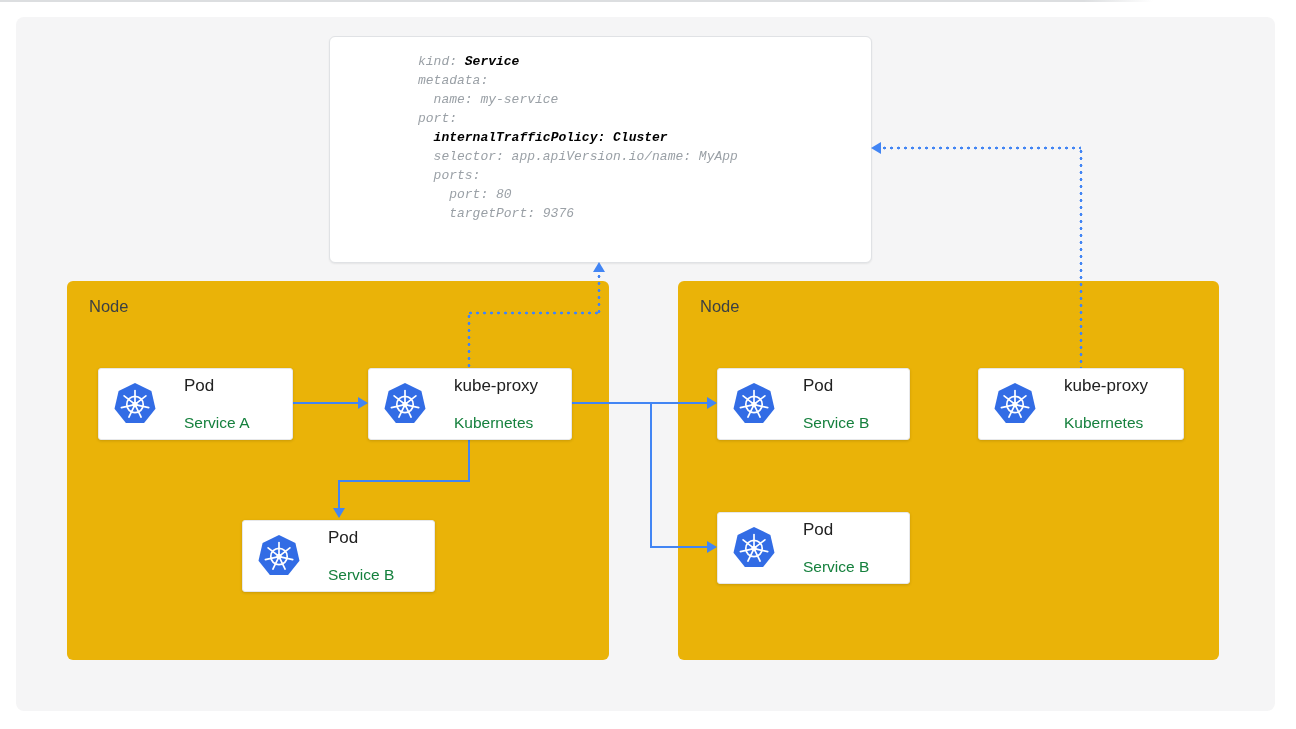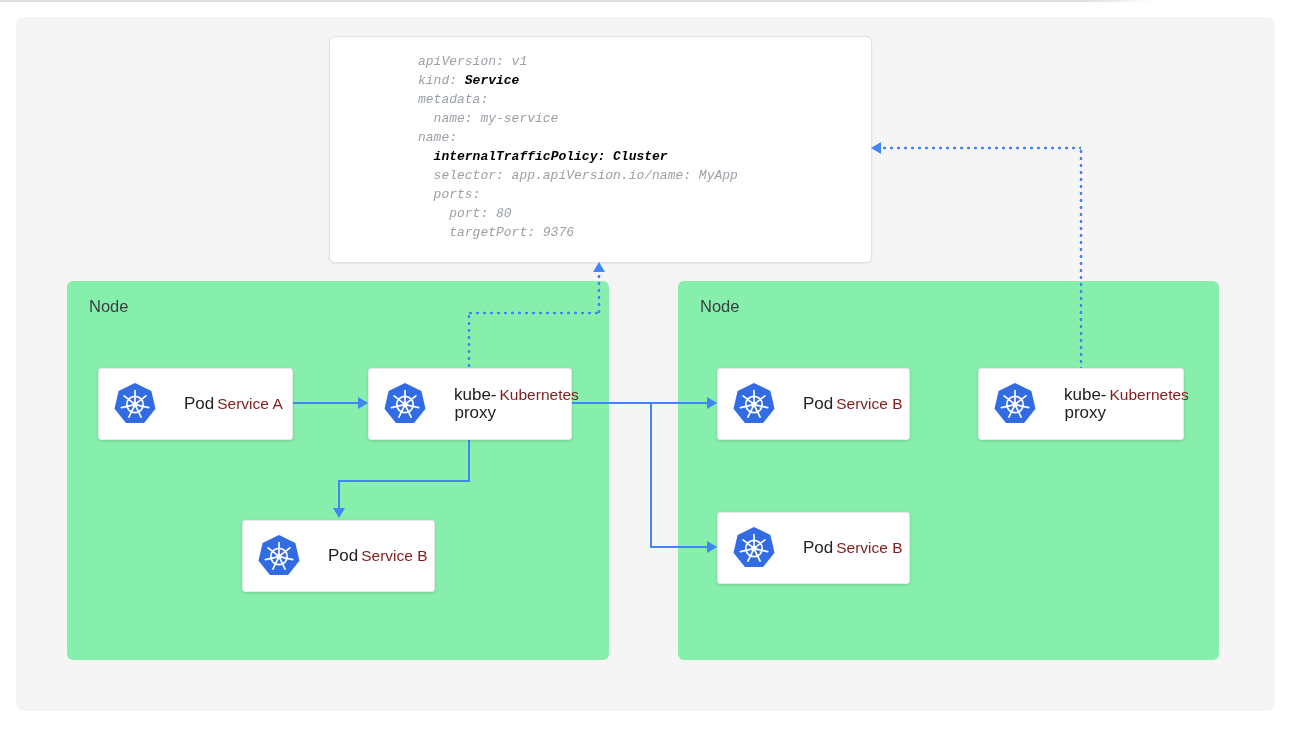--- a/index.html
+++ b/index.html
@@ -3,39 +3,39 @@
 <meta charset="utf-8">
 <style>
   html,body{margin:0;padding:0;background:#ffffff;}
   .stage{position:relative;width:1296px;height:729px;background:#ffffff;overflow:hidden;
          font-family:"Liberation Sans",sans-serif;}
   .topline{position:absolute;left:0;top:0;width:1153px;height:2px;
            background:linear-gradient(to right,#dcdee0 0%,#dcdee0 94%,rgba(220,222,224,0) 100%);}
   .panel{position:absolute;left:16px;top:17px;width:1259px;height:694px;background:#f5f5f6;border-radius:8px;}
 
   
-  .node{position:absolute;background:#86efac;border-radius:6px;}
+  .node{position:absolute;background:#eab308;border-radius:6px;}
   .node-label{position:absolute;left:22px;top:16px;font-size:16.5px;color:#3c4043;}
 
   
   .yamlbox{position:absolute;left:329px;top:36px;width:541px;height:225px;background:#ffffff;
            border:1px solid #e0e2e5;border-radius:6px;box-shadow:0 1px 2px rgba(0,0,0,.07);}
   .code{position:absolute;left:88px;top:15px;font-family:"Liberation Mono",monospace;
         font-style:italic;font-size:13px;line-height:19px;color:#9aa0a6;}
   .cl span{white-space:pre;}
   .cb{font-weight:700;color:#000000;}
 
   
   .card{position:absolute;height:72px;background:#ffffff;border:1px solid #e7e8ea;border-radius:3px;
         box-shadow:0 1px 3px rgba(0,0,0,.15);display:flex;align-items:center;box-sizing:border-box;
         padding-left:14px;z-index:5;}
   .k8s{width:44px;height:44px;flex:0 0 44px;display:block;}
-  .ct{display:flex;flex-direction:row;margin-left:27px;gap:3px;text-align:center;}
+  .ct{display:flex;flex-direction:column;margin-left:27px;gap:19px;}
   .title{font-size:17px;color:#212121;line-height:18px;}
-  .sub{font-size:15.5px;color:#7f1d1d;line-height:17px;}
+  .sub{font-size:15.5px;color:#15803d;line-height:17px;}
 
   
   .ln{position:absolute;background:#4285f4;z-index:3;}
   
   .dot-h{position:absolute;height:4px;z-index:3;
          background-image:radial-gradient(circle,#4285f4 1.35px,rgba(66,133,244,0) 1.6px);
          background-size:7px 4px;background-repeat:repeat-x;}
   .dot-v{position:absolute;width:4px;z-index:3;
          background-image:radial-gradient(circle,#4285f4 1.35px,rgba(66,133,244,0) 1.6px);
          background-size:4px 7px;background-repeat:repeat-y;}
@@ -55,25 +55,24 @@
 
   <div class="node" style="left:67px;top:281px;width:542px;height:379px;">
     <div class="node-label">Node</div>
   </div>
   <div class="node" style="left:678px;top:281px;width:541px;height:379px;">
     <div class="node-label">Node</div>
   </div>
 
   <div class="yamlbox">
     <div class="code">
-      <div class="cl"><span>apiVersion: v1</span></div>
       <div class="cl"><span>kind: </span><span class="cb">Service</span></div>
       <div class="cl"><span>metadata:</span></div>
       <div class="cl"><span>  name: my-service</span></div>
-      <div class="cl"><span>name:</span></div>
+      <div class="cl"><span>port:</span></div>
       <div class="cl"><span>  </span><span class="cb">internalTrafficPolicy: Cluster</span></div>
       <div class="cl"><span>  selector: app.apiVersion.io/name: MyApp</span></div>
       <div class="cl"><span>  ports:</span></div>
       <div class="cl"><span>    port: 80</span></div>
       <div class="cl"><span>    targetPort: 9376</span></div>
     </div>
   </div>
 
   <div class="ln" style="left:293px;top:402px;width:66px;height:2px;"></div>
   <div class="arr arr-right" style="left:358px;top:397px;"></div>

